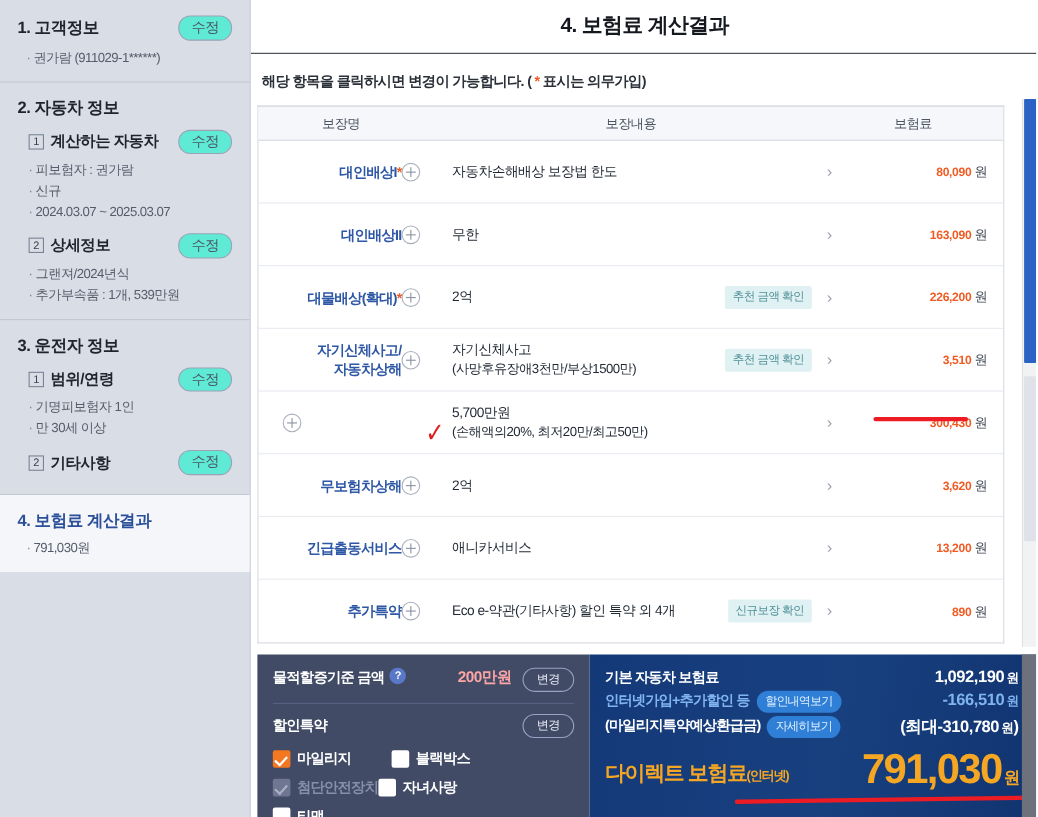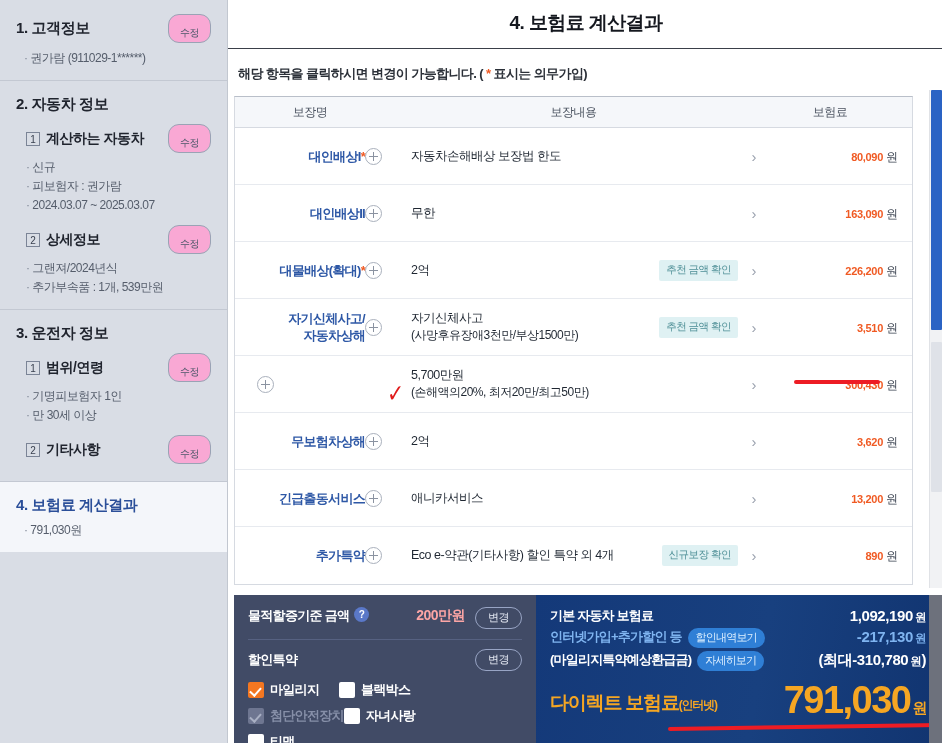--- a/index.html
+++ b/index.html
@@ -24,23 +24,23 @@
   .side-block.active { background: #f4f6fa; }
   .side-head {
     display: flex; align-items: center; justify-content: space-between;
     margin-bottom: 6px;
   }
   .side-head-title {
     font-size: 15px; font-weight: bold; color: #20242e; letter-spacing: -0.4px;
   }
   .side-head-title.accent { color: #2b4f99; }
   .edit-btn {
-    font-size: 10px; color: #4a5668; background: #f9a8d4;
+    font-size: 13px; color: #4a5668; background: #5eead4;
     border: 1px solid #9aa3b5; border-radius: 11px;
-    padding: 12px 11px 3px 11px; letter-spacing: -0.5px;
+    padding: 2px 11px 3px 11px; letter-spacing: -0.5px;
     line-height: 1.2; white-space: nowrap; cursor: pointer;
   }
   .sub-head {
     display: flex; align-items: center; justify-content: space-between;
     margin: 10px 0 5px 10px;
   }
   .sub-head-left { display: flex; align-items: center; gap: 6px; }
   .num-box {
     width: 14px; height: 14px; border: 1px solid #7b8496;
     font-size: 10px; line-height: 13px; text-align: center;
@@ -193,21 +193,21 @@
     border-radius: 11px; padding: 2px 12px 3px 12px; letter-spacing: -0.5px;
     white-space: nowrap; cursor: pointer; background: transparent;
   }
   .bp-divider { height: 1px; background: #566181; margin: 10px 0 9px 0; }
   .bp-row2 { display: flex; align-items: center; margin-bottom: 10px; }
   .cb-grid { display: flex; flex-wrap: wrap; }
   .cb-item {
     display: flex; align-items: center; gap: 6px; cursor: pointer;
     margin-bottom: 8px;
   }
-  .cb-item.w1 { width: 91px; }
+  .cb-item.w1 { width: 108px; }
   .cb-item.w2 { width: 107px; }
   .cb-item.w3 { width: auto; }
   .cb-box {
     width: 16px; height: 16px; background: #ffffff; border-radius: 2px;
     flex: 0 0 16px; position: relative;
   }
   .cb-box.on { background: #f47721; }
   .cb-box.dis { background: #6e7691; }
   .cb-box.on::after, .cb-box.dis::after {
     content: ""; position: absolute; left: 4px; top: 3px;
@@ -277,22 +277,22 @@
       </div>
 
       <div class="sub-head">
         <span class="sub-head-left">
           <span class="num-box">1</span>
           <span class="sub-title">계산하는 자동차</span>
         </span>
         <span class="edit-btn">수정</span>
       </div>
       <ul class="side-list">
+        <li>피보험자 : 권가람</li>
         <li>신규</li>
-        <li>피보험자 : 권가람</li>
         <li>2024.03.07 ~ 2025.03.07</li>
       </ul>
 
       <div class="sub-head">
         <span class="sub-head-left">
           <span class="num-box">2</span>
           <span class="sub-title">상세정보</span>
         </span>
         <span class="edit-btn">수정</span>
       </div>
@@ -526,21 +526,21 @@
 
       <div id="bp-right">
         <div class="pr-line">
           <span class="pr-lbl">기본 자동차 보험료</span>
           <span class="pr-amt"><span>1,092,190</span><span class="u">원</span></span>
         </div>
 
         <div class="pr-line">
           <span class="pr-lbl blue">인터넷가입+추가할인 등</span>
           <span class="pill">할인내역보기</span>
-          <span class="pr-amt blue"><span>-217,130</span><span class="u">원</span></span>
+          <span class="pr-amt blue"><span>-166,510</span><span class="u">원</span></span>
         </div>
 
         <div class="pr-line">
           <span class="pr-lbl">(마일리지특약예상환급금)</span>
           <span class="pill">자세히보기</span>
           <span class="pr-amt"><span>(최대</span><span>-310,780</span><span class="u">원</span><span>)</span></span>
         </div>
 
         <div class="total-line">
           <span class="total-lbl"><span>다이렉트 보험료</span><span class="small">(인터넷)</span></span>

